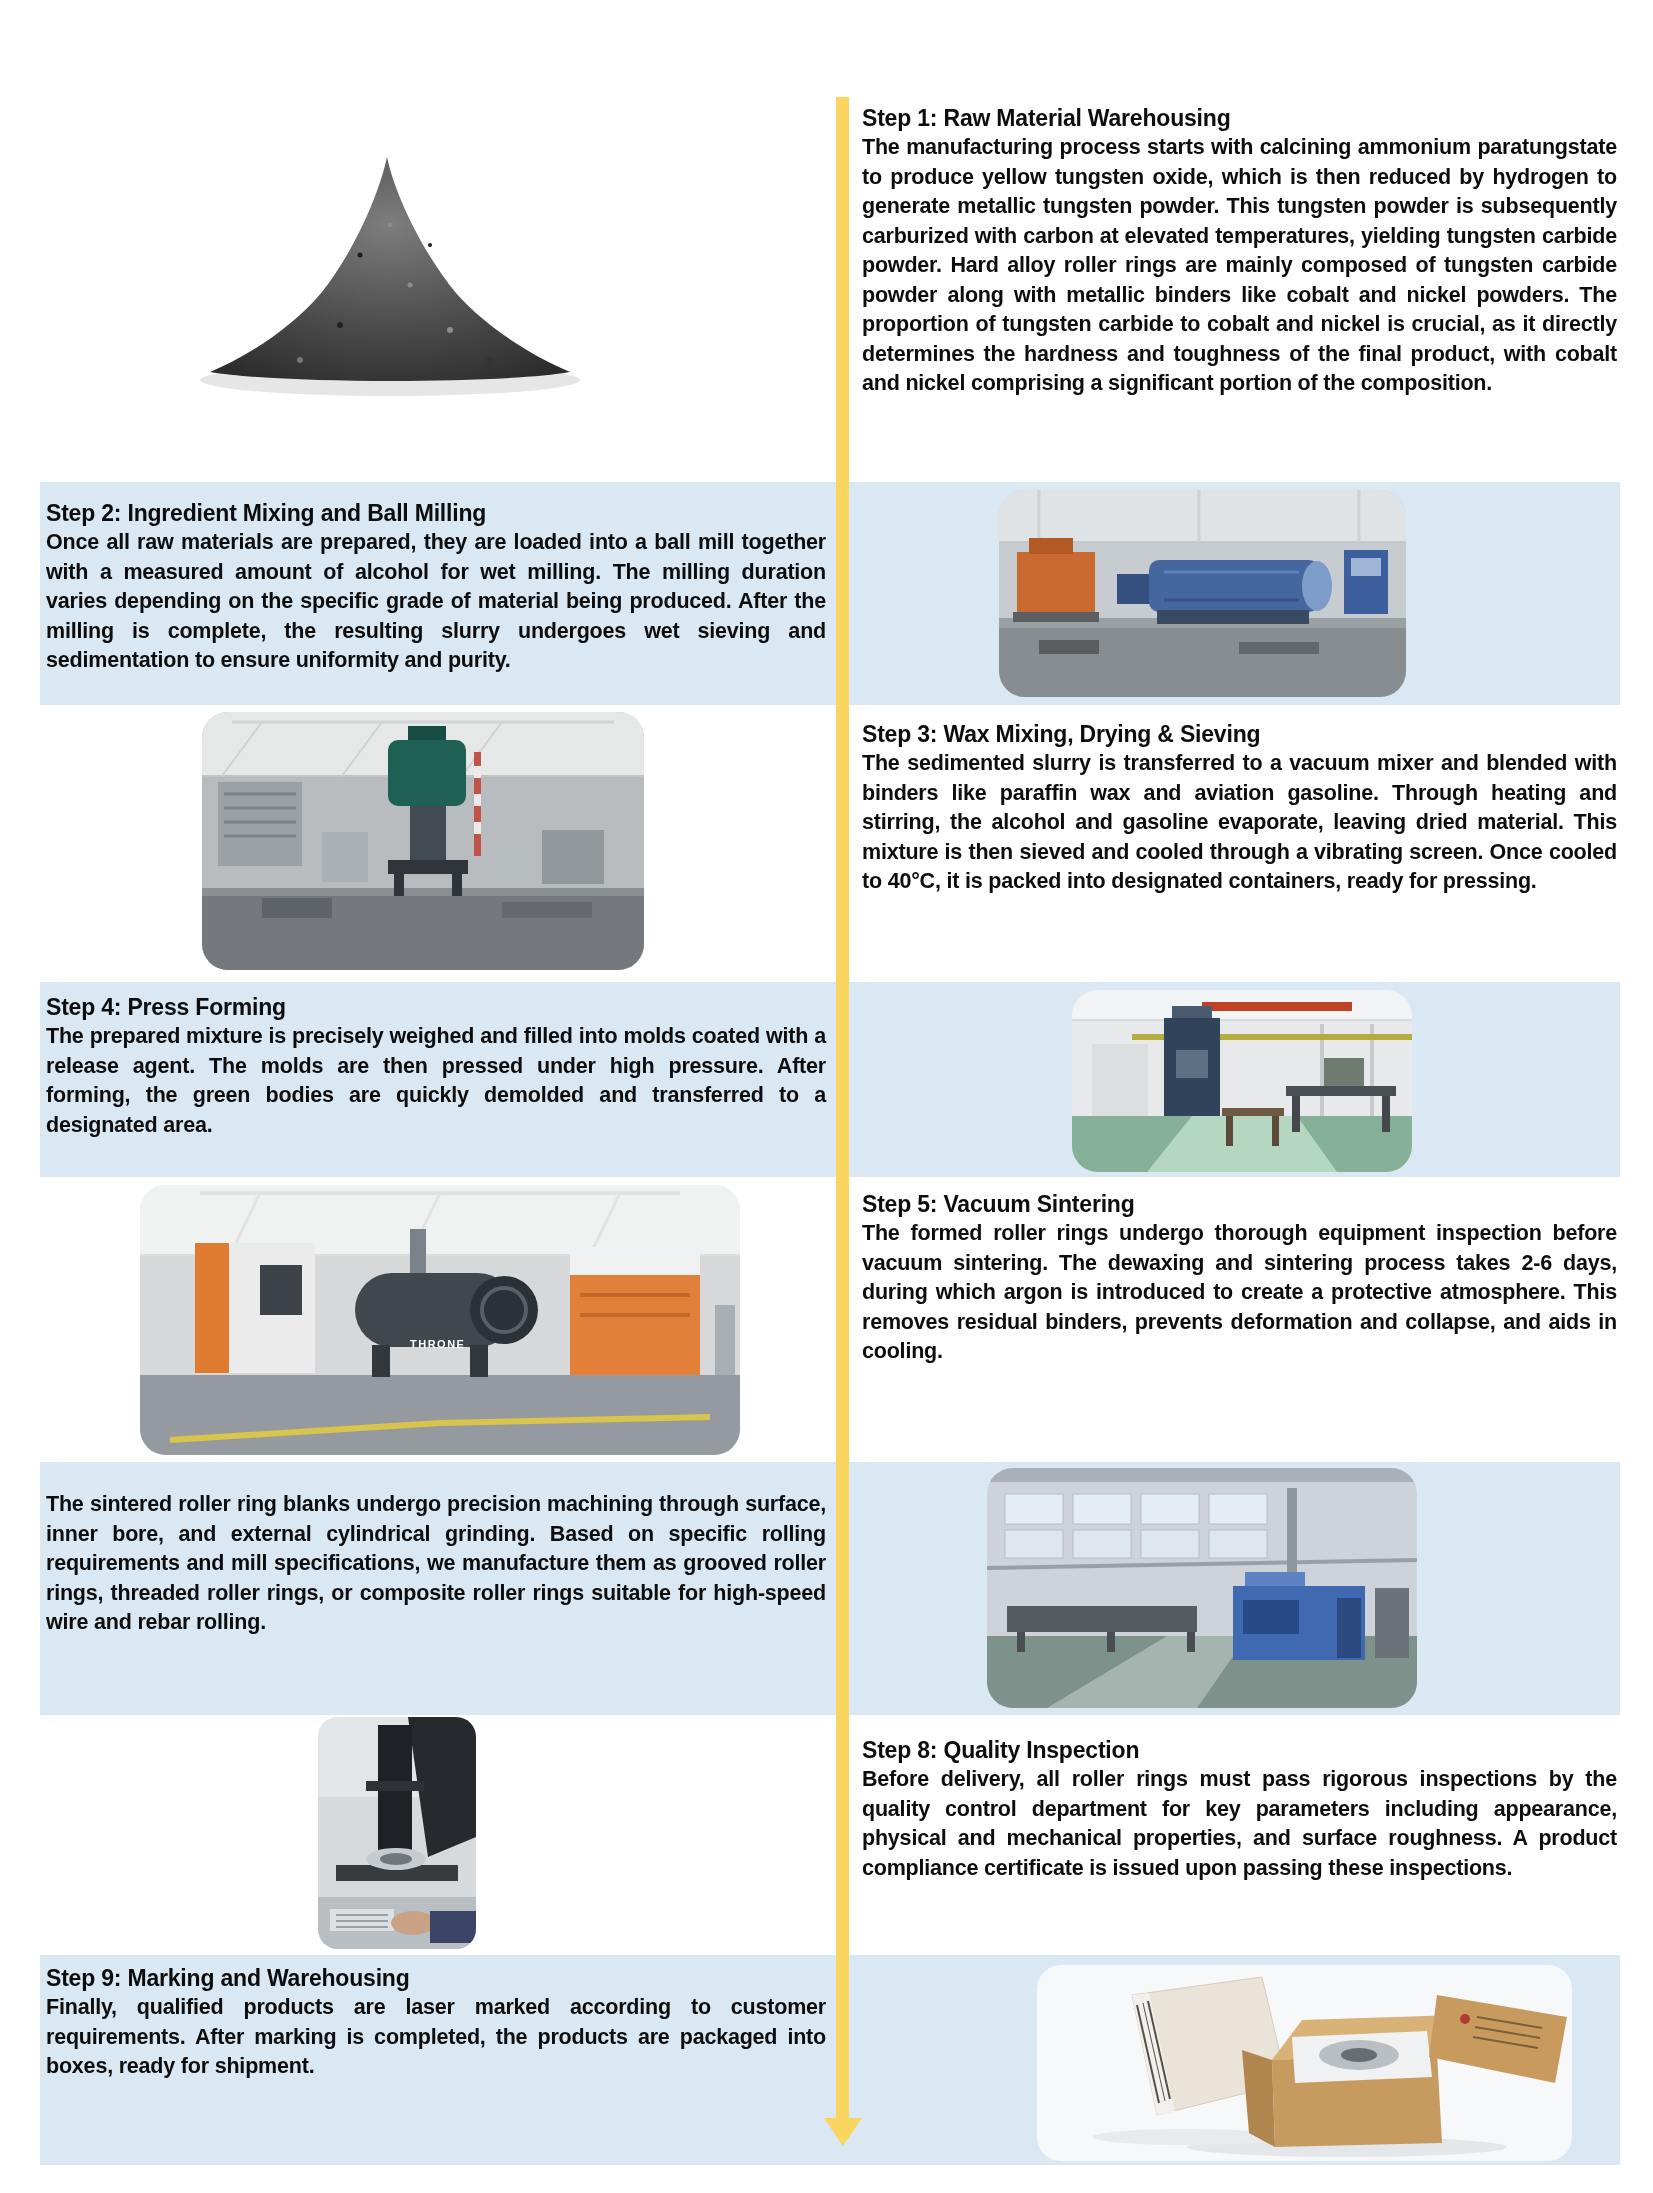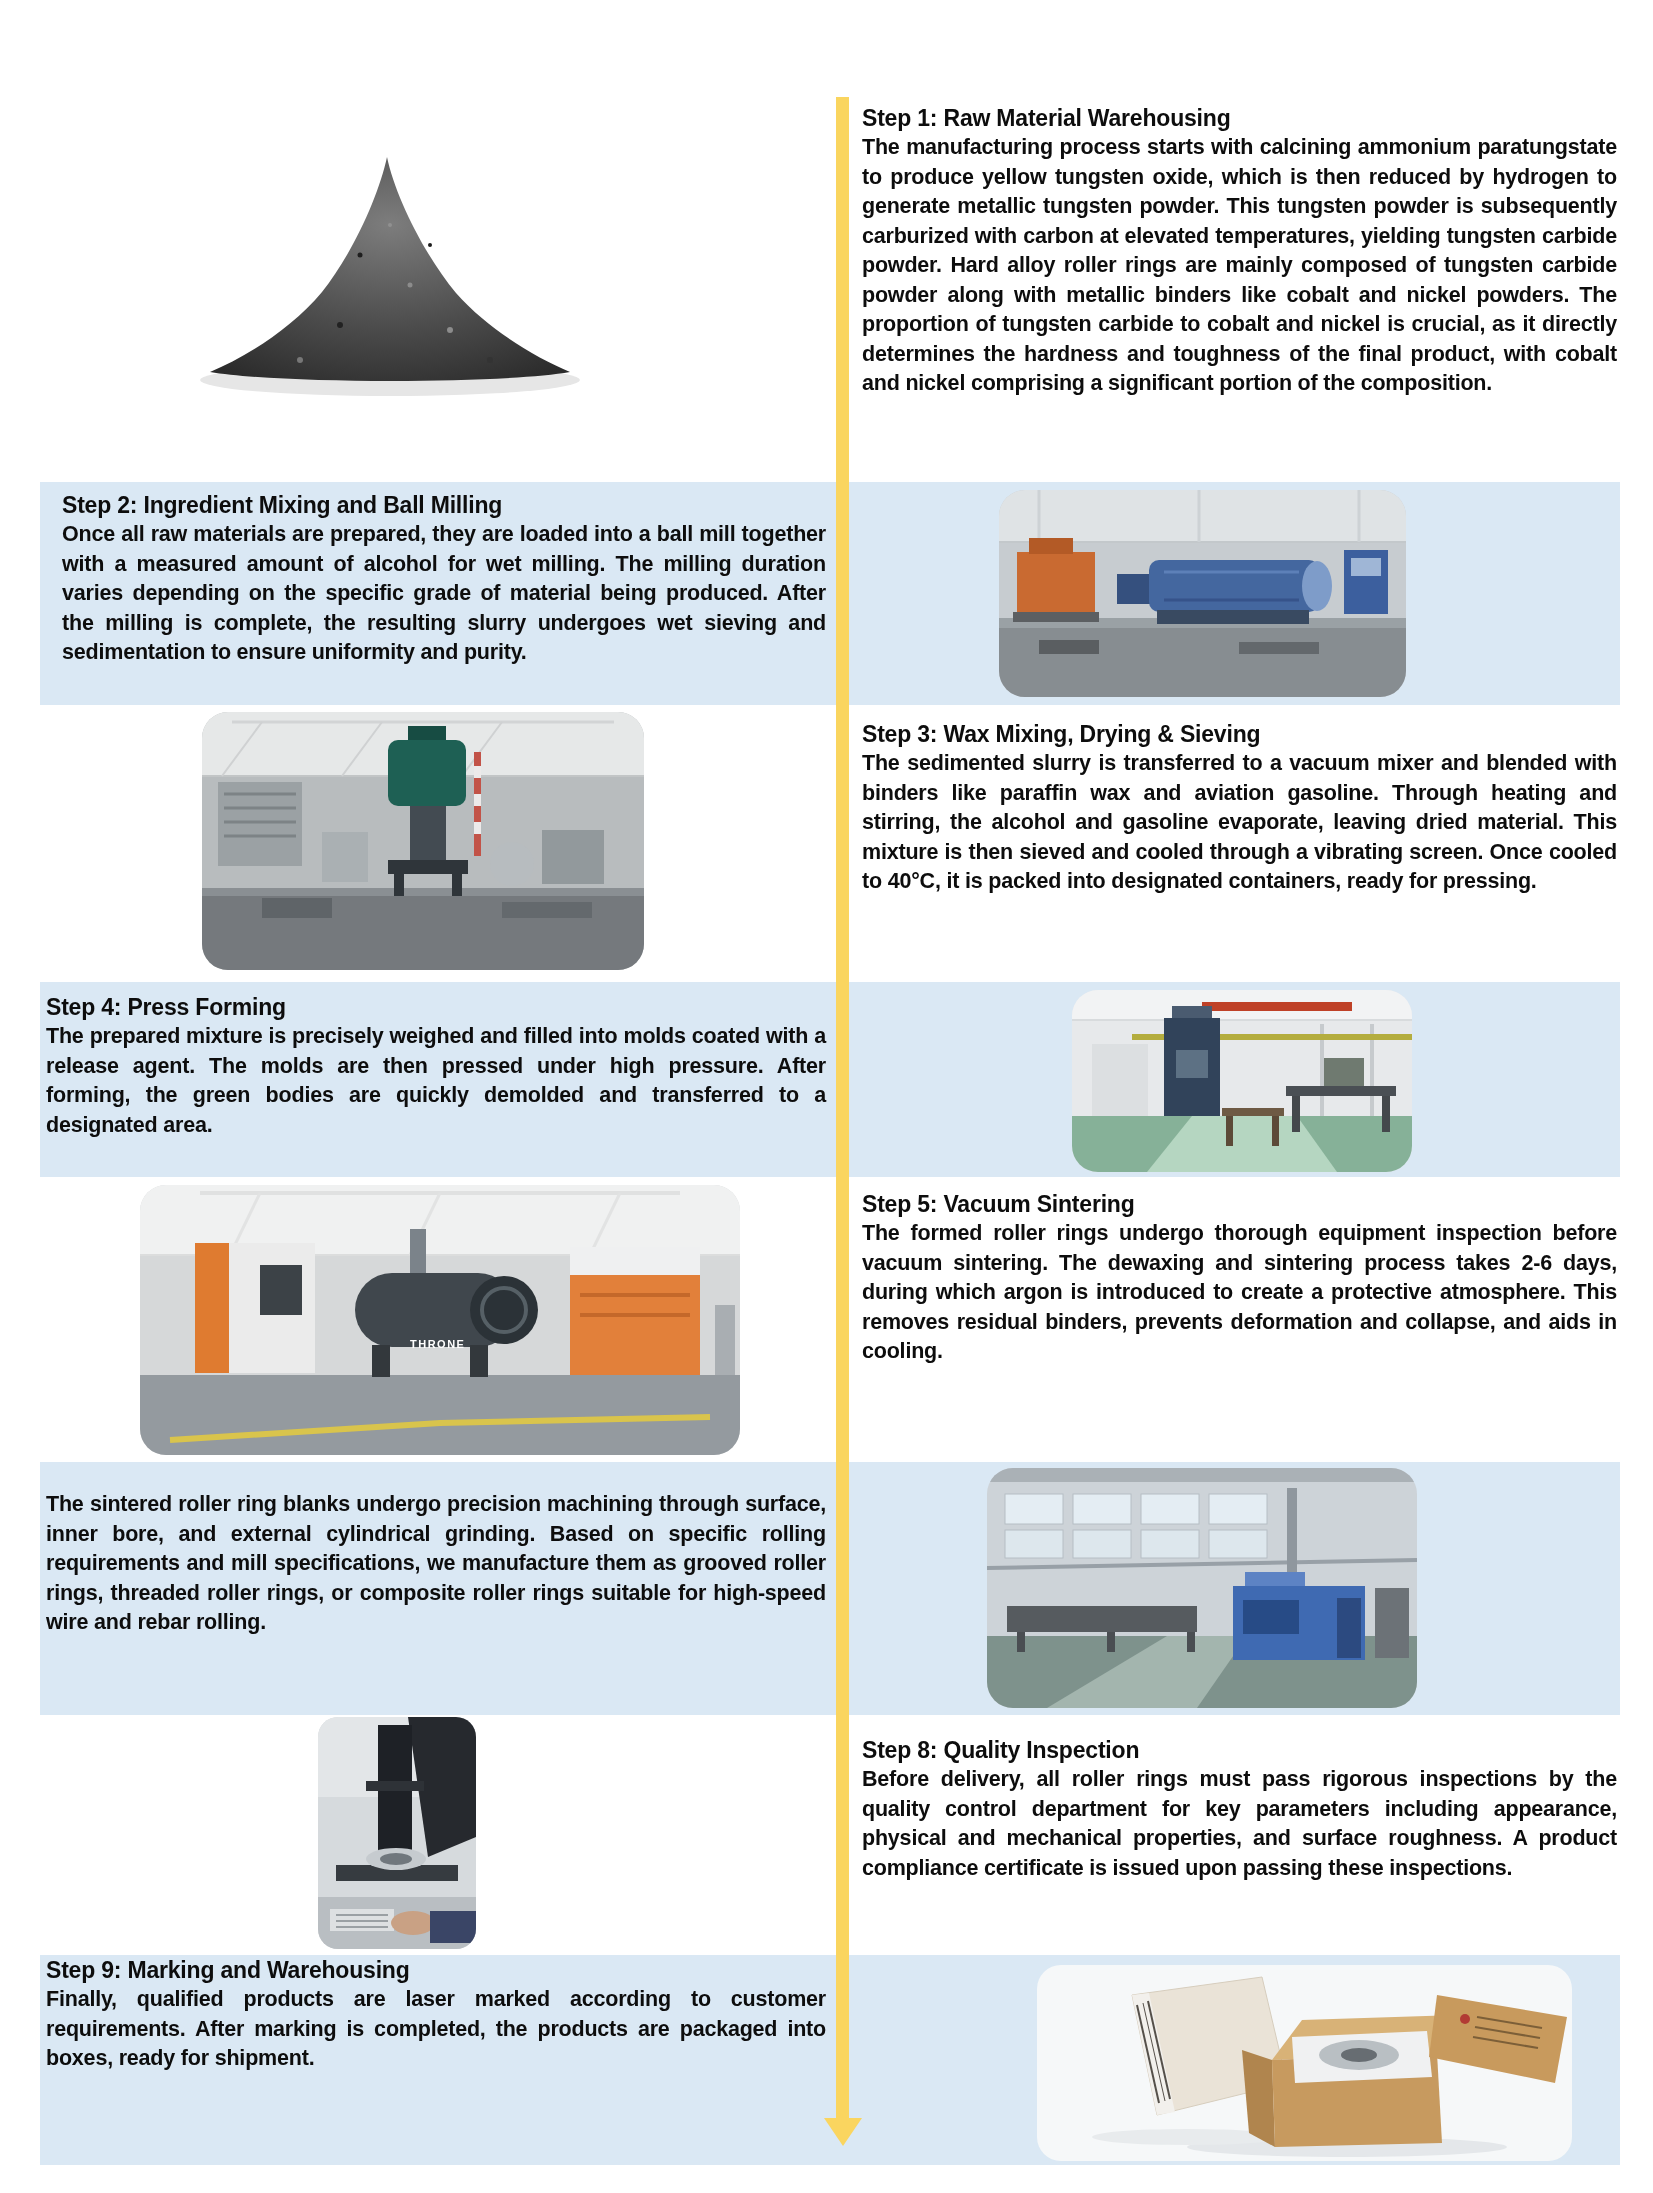--- a/index.html
+++ b/index.html
@@ -21,22 +21,22 @@
   .r1{height:385px}.r2{height:223px}.r3{height:277px}.r4{height:195px}
   .r5{height:285px}.r6{height:253px}.r7{height:240px}.r8{height:210px}
   .cell{position:relative;}
   .cell.left{width:795px;}
   .cell.right{width:785px;}
   .textblock{box-sizing:border-box;}
   .cell.left  .textblock{padding-left:6px;padding-right:9px;}
   .cell.right .textblock{padding-left:27px;padding-right:3px;}
   .textblock .h{font-size:23px;font-weight:bold;line-height:30px;letter-spacing:-0.2px;}
   .textblock .b{font-size:21.5px;line-height:29.5px;text-align:justify;letter-spacing:-0.2px;font-weight:bold;}
-  .s1{padding-top:6px;} .s2{padding-top:8px;margin-left:16px;} .s3{padding-top:14px;} .s4{padding-top:10px;}
-  .s5{padding-top:12px;} .s6{padding-top:28px;} .s8{padding-top:20px;} .s9{}
+  .s1{padding-top:6px;} .s2{padding-top:16px;} .s3{padding-top:14px;} .s4{padding-top:10px;}
+  .s5{padding-top:12px;} .s6{padding-top:28px;} .s8{padding-top:20px;} .s9{padding-top:8px;}
   .photo{position:absolute;overflow:hidden;}
   .photo svg{display:block;width:100%;height:100%;}
   .rounded{border-radius:26px;}
   .timeline{
     position:absolute;left:836px;top:97px;width:13px;height:2023px;
     background:#FAD55F;
   }
   .timeline-arrow{
     position:absolute;left:824px;top:2118px;width:0;height:0;
     border-left:19px solid transparent;border-right:19px solid transparent;

